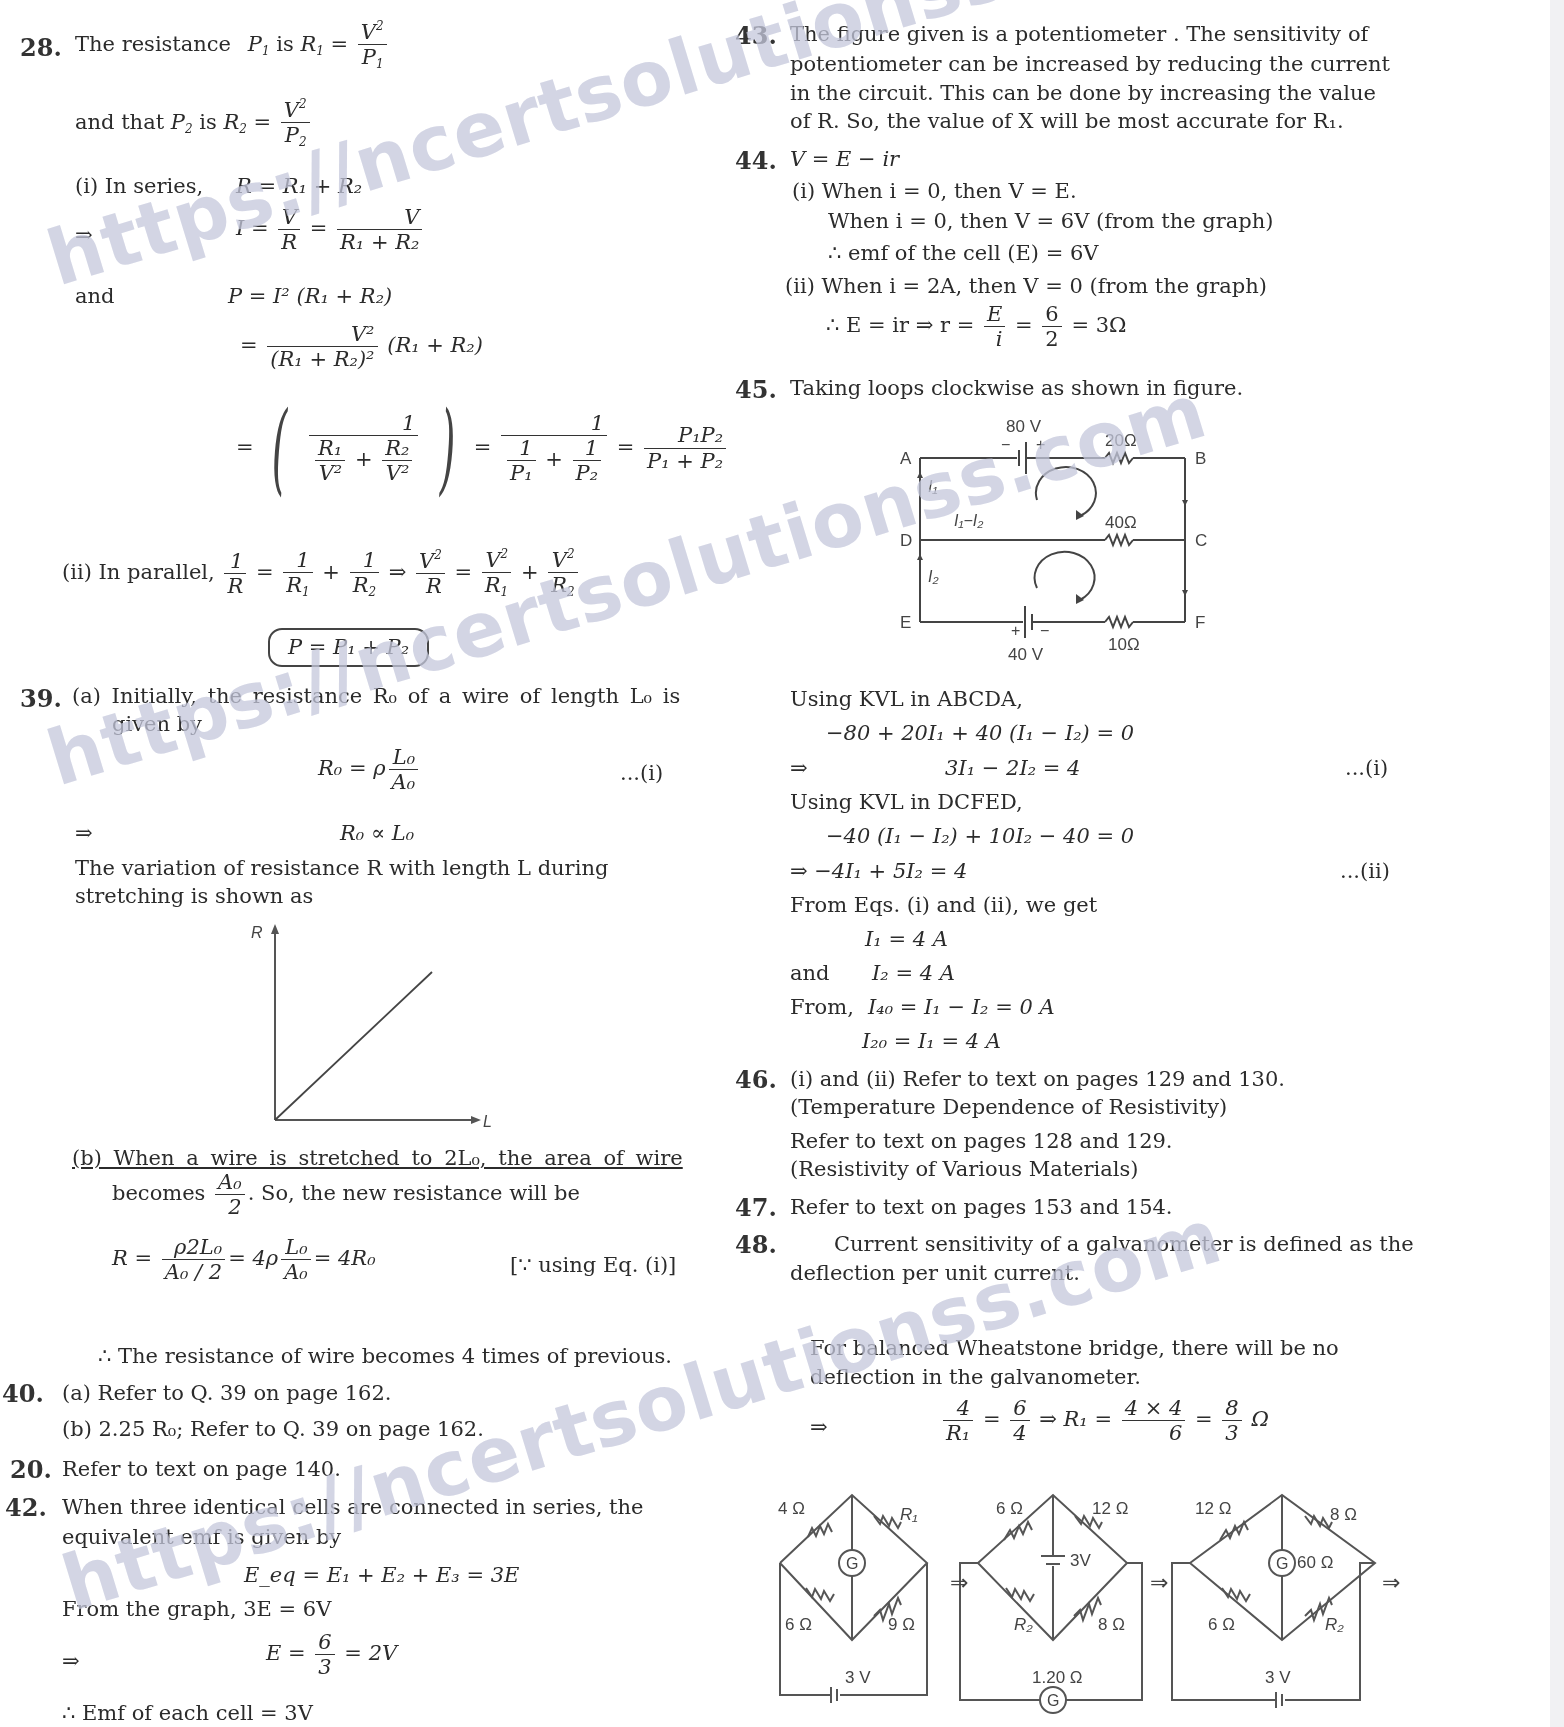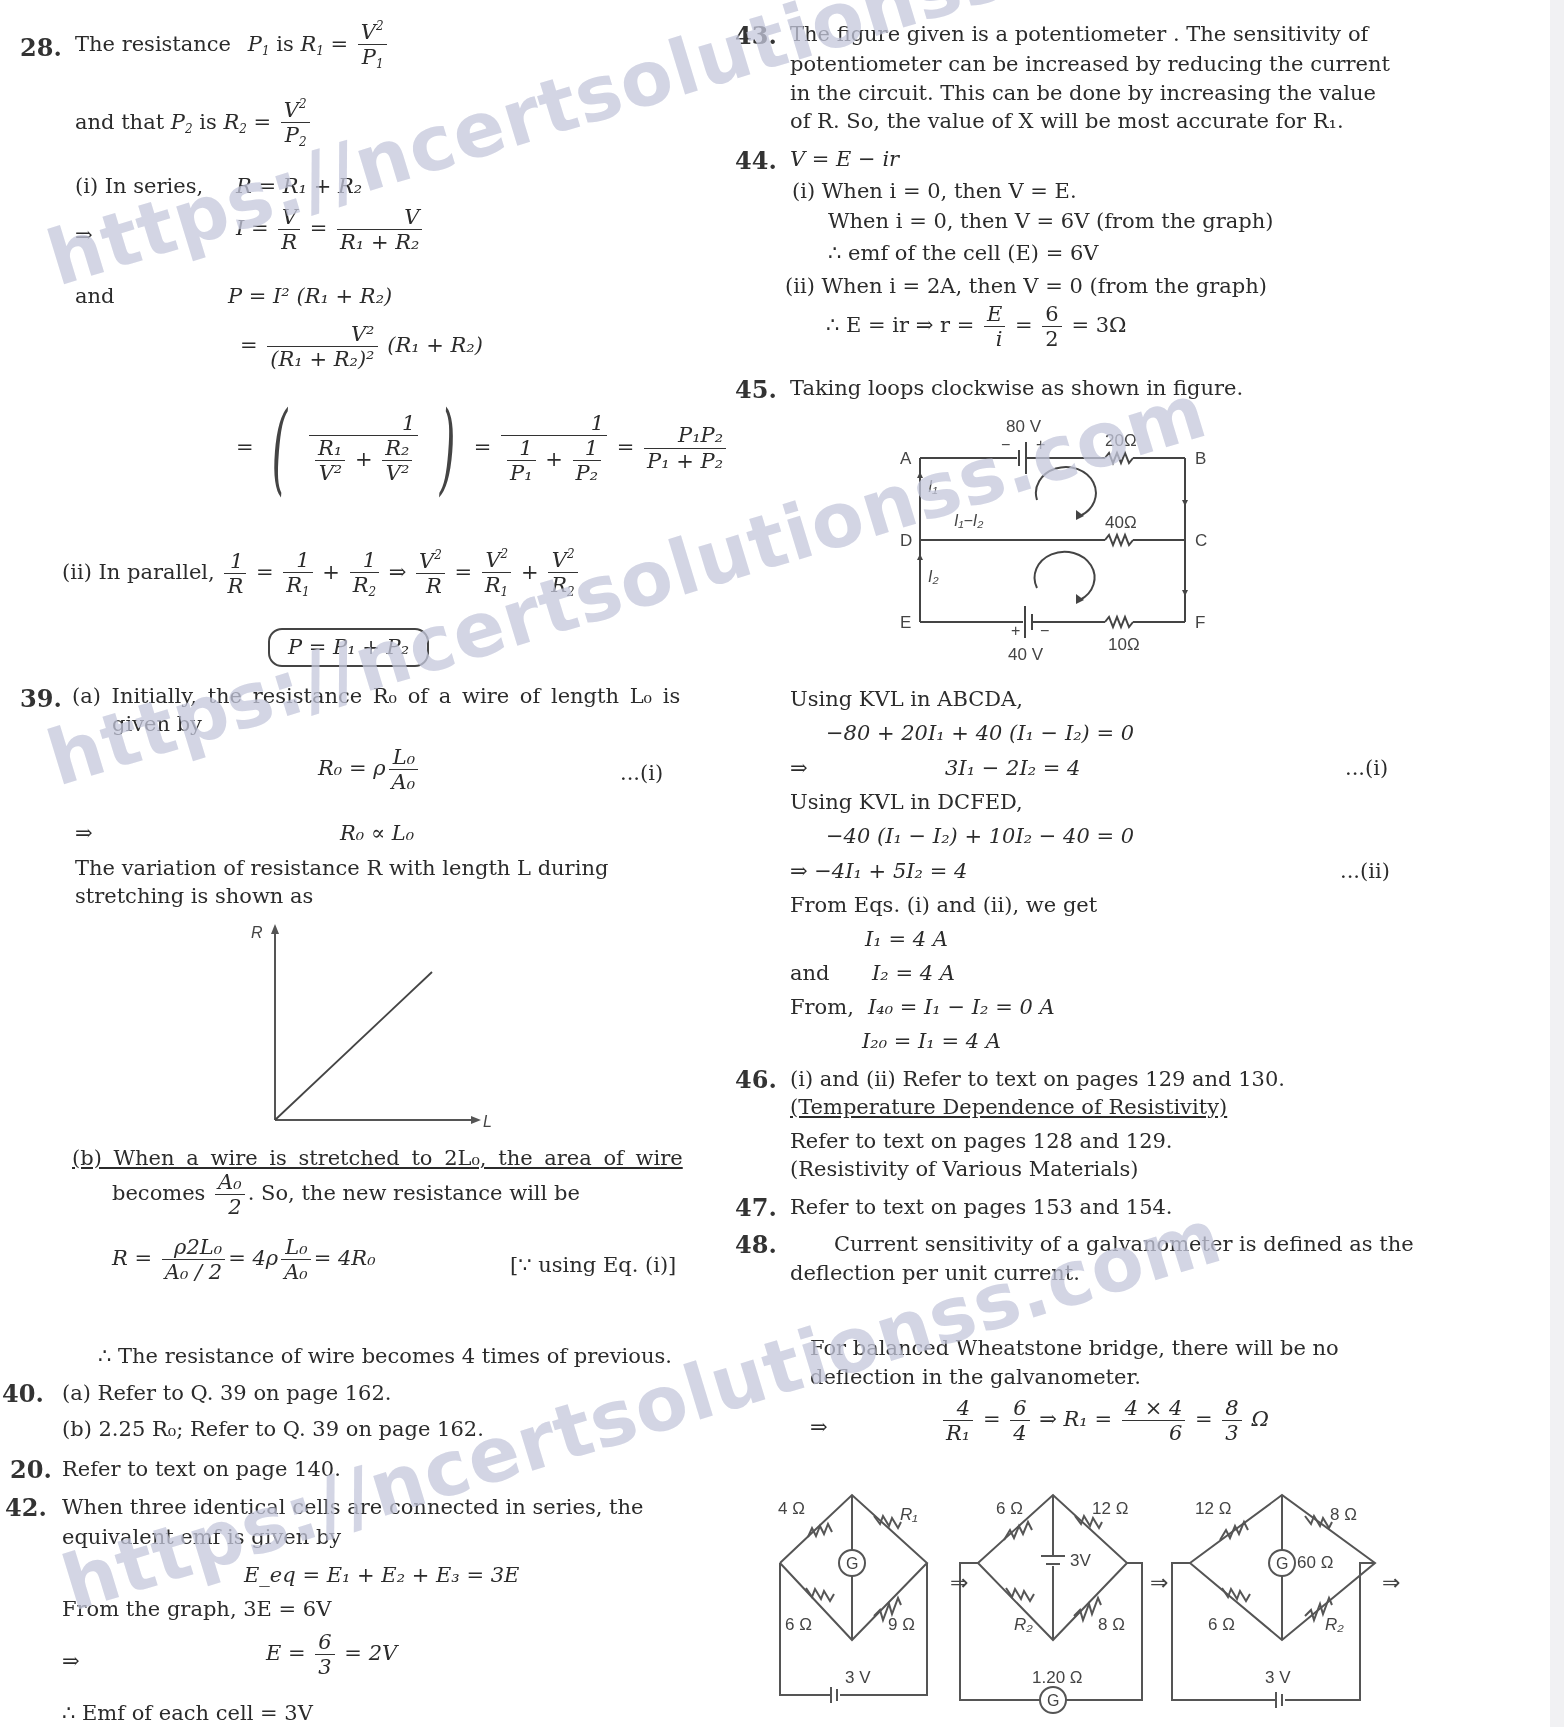--- a/index.html
+++ b/index.html
@@ -230,21 +230,21 @@
 <div class="abs" style="left:790px;top:892px;">From Eqs. (i) and (ii), we get</div>
 <div class="abs it" style="left:865px;top:926px;">I₁ = 4 A</div>
 <div class="abs" style="left:790px;top:960px;">and</div>
 <div class="abs it" style="left:872px;top:960px;">I₂ = 4 A</div>
 <div class="abs" style="left:790px;top:994px;">From,</div>
 <div class="abs it" style="left:868px;top:994px;">I₄₀ = I₁ − I₂ = 0 A</div>
 <div class="abs it" style="left:862px;top:1028px;">I₂₀ = I₁ = 4 A</div>
 
 <div class="abs qn" style="left:735px;top:1064px;">46.</div>
 <div class="abs" style="left:790px;top:1066px;">(i) and (ii) Refer to text on pages 129 and 130.</div>
-<div class="abs" style="left:790px;top:1094px;text-decoration:underline;">(Temperature Dependence of Resistivity)</div>
+<div class="abs" style="left:790px;top:1094px;">(Temperature Dependence of Resistivity)</div>
 <div class="abs" style="left:790px;top:1128px;">Refer to text on pages 128 and 129.</div>
 <div class="abs" style="left:790px;top:1156px;">(Resistivity of Various Materials)</div>
 
 <div class="abs qn" style="left:735px;top:1192px;">47.</div>
 <div class="abs" style="left:790px;top:1194px;">Refer to text on pages 153 and 154.</div>
 
 <div class="abs qn" style="left:735px;top:1229px;">48.</div>
 <div class="abs" style="left:834px;top:1231px;">Current sensitivity of a galvanometer is defined as the</div>
 <div class="abs" style="left:790px;top:1260px;">deflection per unit current.</div>
 <div class="abs" style="left:810px;top:1335px;">For balanced Wheatstone bridge, there will be no</div>

